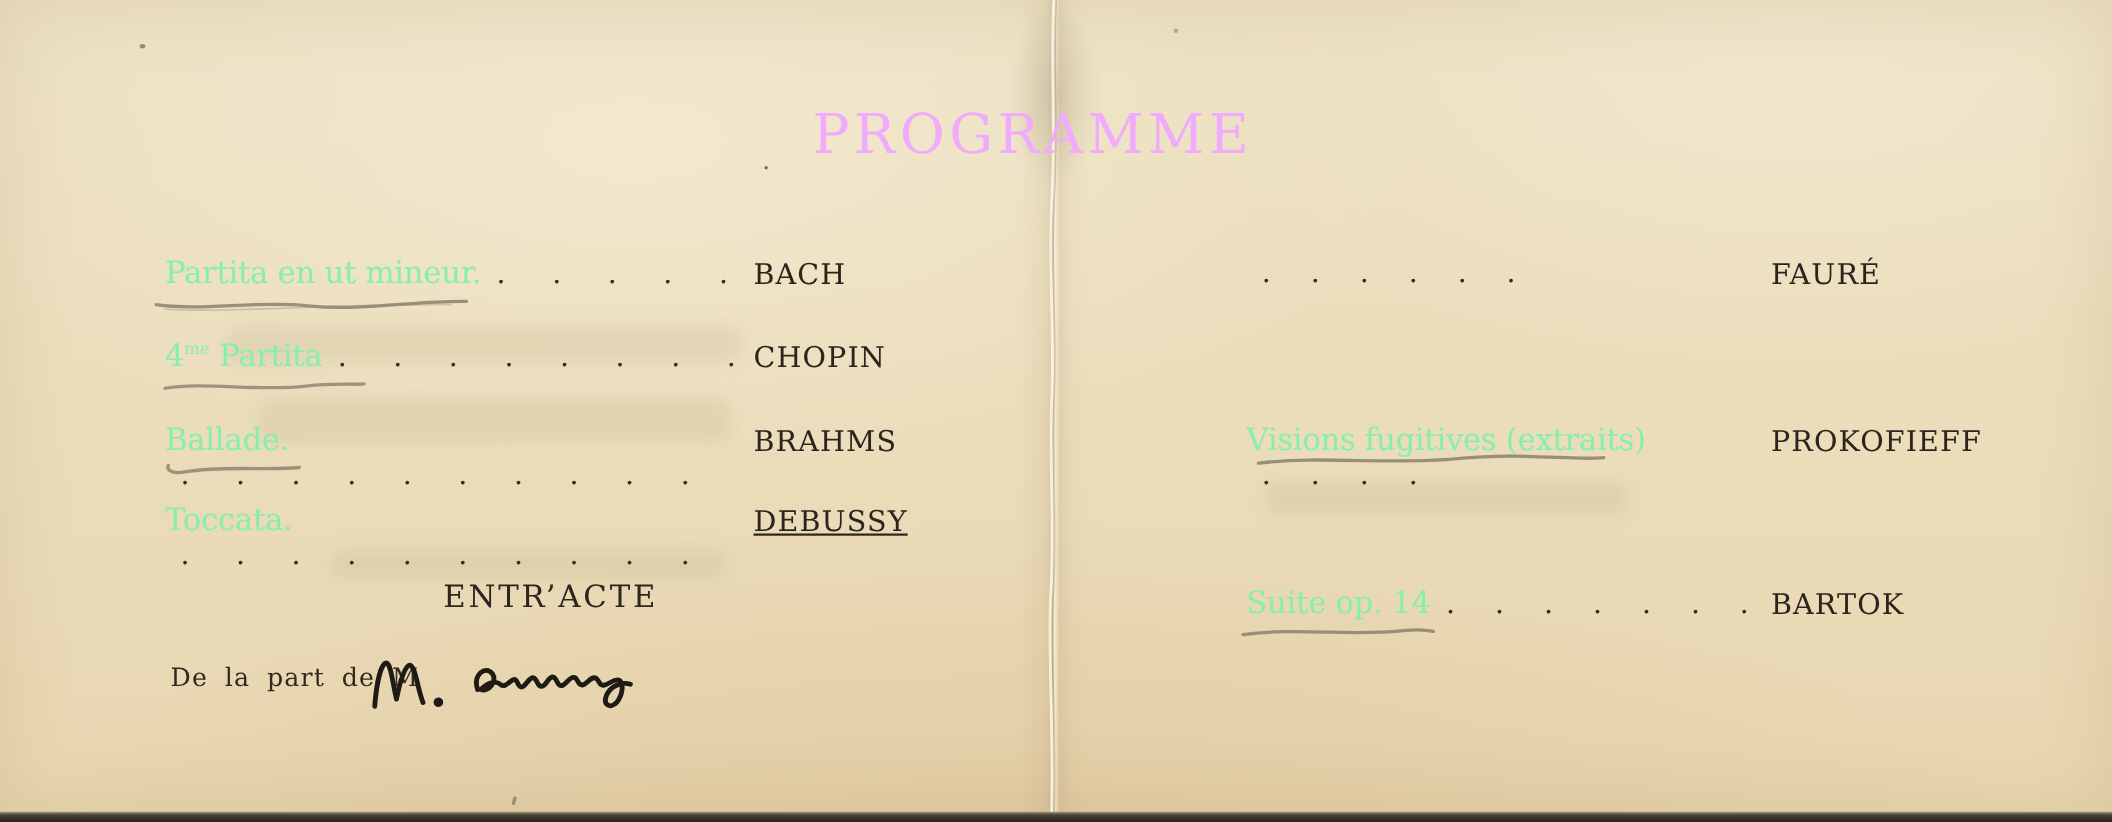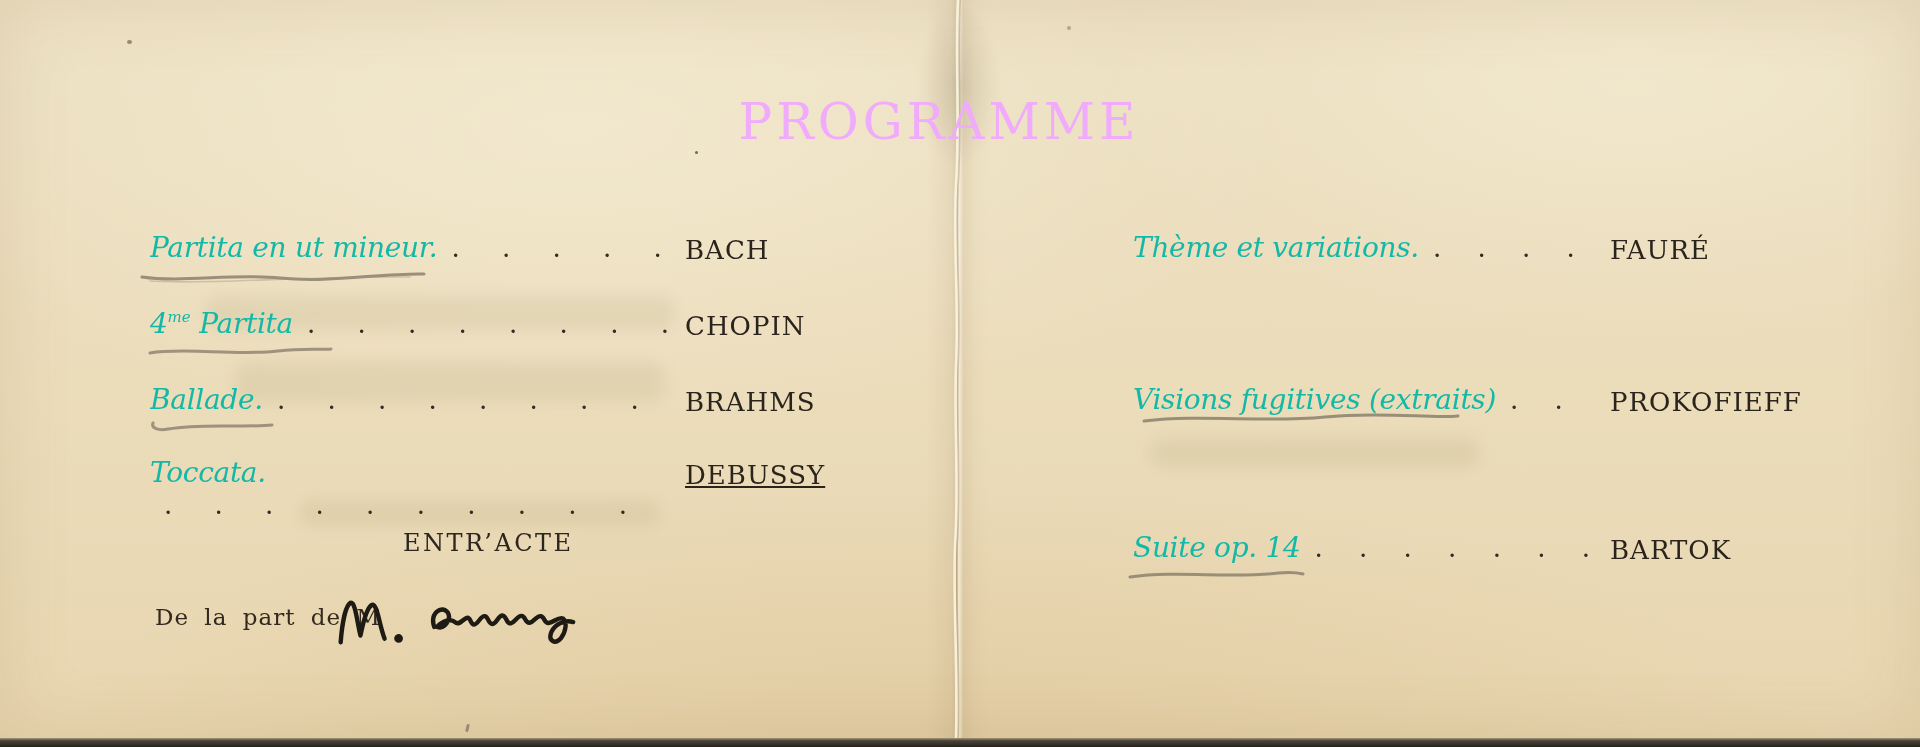--- a/index.html
+++ b/index.html
@@ -23,32 +23,32 @@
   .fold-top-smudge{position:absolute;left:916px;top:6px;width:86px;height:160px;
     background:radial-gradient(closest-side, rgba(110,90,60,0.16), rgba(110,90,60,0));
     filter:blur(2px);}
   .fold-crack{position:absolute;left:946px;top:0;}
   
   .ghost{position:absolute;background:rgba(172,162,116,0.17);filter:blur(7px);border-radius:14px;}
   .speck{position:absolute;border-radius:50%;}
   
   .row{position:absolute;height:38px;}
   .row-line{display:flex;align-items:baseline;overflow:hidden;white-space:nowrap;}
-  .piece{font-style:italic;font-size:28px;line-height:32px;letter-spacing:-0.3px;
-    color:#14b8a6;white-space:pre;}
+  .piece{font-size:28px;line-height:32px;letter-spacing:-0.3px;
+    color:#86efac;white-space:pre;}
   .piece .ord-sup{font-size:15px;position:relative;top:-11px;letter-spacing:0;}
   .leader{flex:1 1 auto;overflow:hidden;white-space:nowrap;font-size:26px;line-height:32px;
     color:#332c24;padding-left:14px;}
   .leader-wide{word-spacing:34px;}
   .leader-narrow{word-spacing:28px;}
   .composer{position:absolute;top:2px;font-size:26px;line-height:32px;letter-spacing:1px;
     color:#2b241d;}
   .page-title{position:absolute;left:939px;top:94px;transform:translateX(-50%);
     font-size:50px;line-height:56px;letter-spacing:4px;color:#f0abfc;white-space:nowrap;}
-  .intermission{position:absolute;left:403px;top:527px;font-size:24px;line-height:32px;
+  .intermission{position:absolute;left:403px;top:527px;font-size:28px;line-height:32px;
     letter-spacing:2.5px;color:#2c261f;}
   .dedication-label{position:absolute;left:155px;top:603px;font-size:23px;line-height:28px;
     letter-spacing:1px;word-spacing:7px;color:#33291f;}
   .signature{position:absolute;left:330px;top:582px;transform:rotate(-2deg);}
   .sr-text{position:absolute;left:344px;top:640px;width:240px;height:10px;overflow:hidden;
     opacity:0;}
   .pencil{position:absolute;}
 </style>
 </head>
 <body>
@@ -80,45 +80,44 @@
 
   <div class="row" style="left:150px;top:308px;width:680px;">
     <div class="row-line" style="width:525px;">
       <span class="piece"><span>4</span><span class="ord-sup">me</span><span> Partita</span></span>
       <span class="leader leader-wide">. . . . . . . . .</span>
     </div>
     <span class="composer" style="left:535px;">CHOPIN</span>
   </div>
 
   <div class="row" style="left:150px;top:384px;width:680px;">
-    <div class="row-line" style="width:525px;">
+    <div class="row-line" style="width:525px;flex-direction:column;">
       <span class="piece">Ballade.</span>
       <span class="leader leader-wide">. . . . . . . . . .</span>
     </div>
     <span class="composer" style="left:535px;">BRAHMS</span>
   </div>
 
   <div class="row" style="left:150px;top:457px;width:680px;">
     <div class="row-line" style="width:525px;flex-direction:column;">
       <span class="piece">Toccata.</span>
       <span class="leader leader-wide">. . . . . . . . . .</span>
     </div>
     <span class="composer" style="left:535px;text-decoration:underline;">DEBUSSY</span>
   </div>
 
   <div class="row" style="left:1133px;top:232px;width:660px;">
     <div class="row-line" style="width:467px;">
-      <span class="piece">Thème et variations.</span>
       <span class="leader leader-narrow">. . . . . .</span>
     </div>
     <span class="composer" style="left:477px;">FAURÉ</span>
   </div>
 
   <div class="row" style="left:1133px;top:384px;width:660px;">
-    <div class="row-line" style="width:467px;">
+    <div class="row-line" style="width:467px;flex-direction:column;">
       <span class="piece">Visions fugitives (extraits)</span>
       <span class="leader leader-narrow">. . . .</span>
     </div>
     <span class="composer" style="left:477px;">PROKOFIEFF</span>
   </div>
 
   <div class="row" style="left:1133px;top:532px;width:660px;">
     <div class="row-line" style="width:467px;">
       <span class="piece">Suite op. 14</span>
       <span class="leader leader-narrow">. . . . . . . . .</span>

